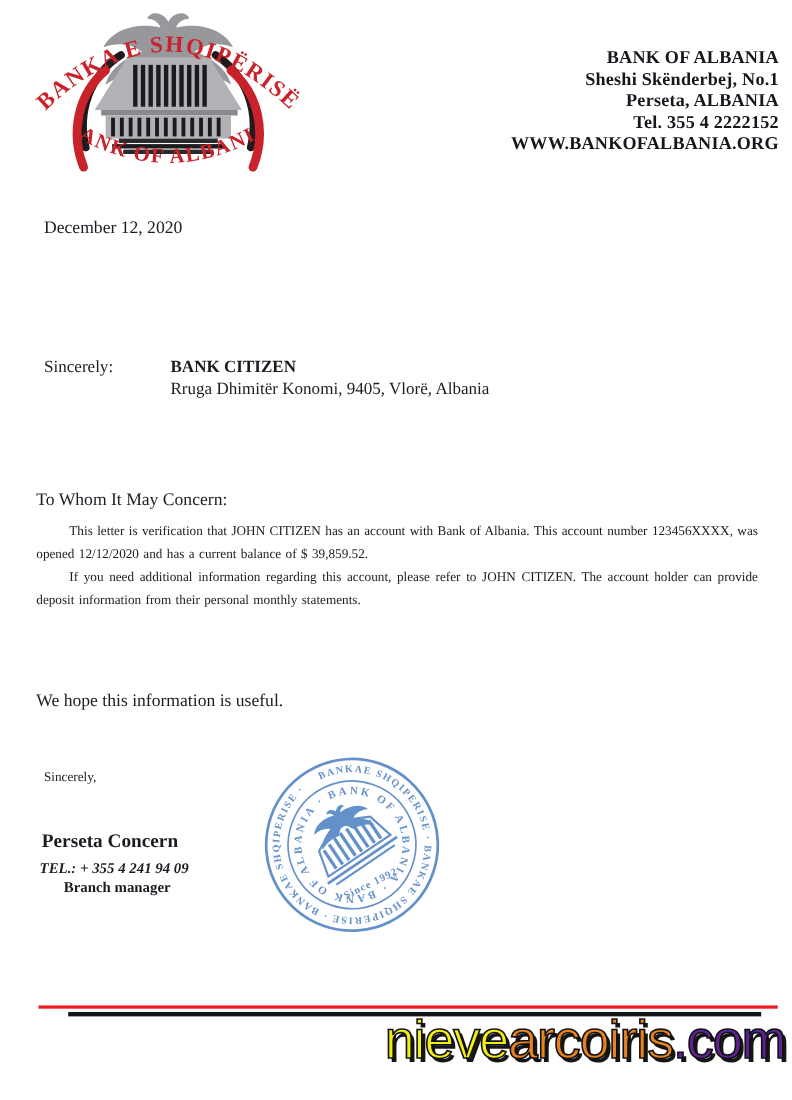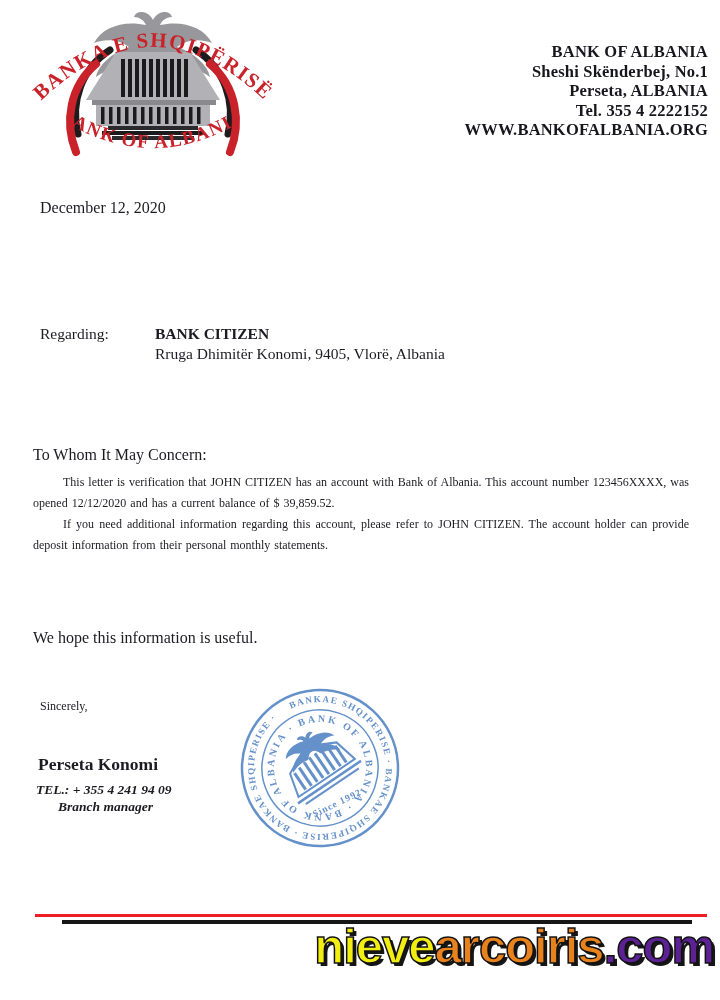--- a/index.html
+++ b/index.html
@@ -21,29 +21,29 @@
   .regarding { position:absolute; left:40px; top:324px; display:flex; font-size:15.5px; line-height:20px; }
   .regarding .label { width:115px; }
   .regarding .name { font-weight:bold; }
   .salutation { position:absolute; left:33px; top:446px; font-size:16px; }
   .paras { position:absolute; left:33px; top:472px; width:656px; }
   .paras p { font-size:12px; line-height:21px; text-align:justify; text-indent:30px; word-spacing:1px; }
   .closing  { position:absolute; left:33px; top:629px; font-size:16px; }
   .sincerely{ position:absolute; left:40px; top:699px; font-size:12px; }
   .sig-name { position:absolute; left:38px; top:754px; font-size:17.5px; font-weight:bold; }
   .sig-tel  { position:absolute; left:36px; top:782px; font-size:13.5px; font-weight:bold; font-style:italic; }
-  .sig-title{ position:absolute; left:58px; top:799px; font-size:13.5px; font-weight:bold; font-style:italic; }
+  .sig-title{ position:absolute; left:58px; top:799px; font-size:13.5px; font-weight:bold; }
   
   .stamp { position:absolute; left:238px; top:686px; transform:rotate(-26deg); opacity:0.85; }
   
   .line-red   { position:absolute; left:35px;  top:914px; width:672px; height:3px; background:#ee1c25; }
   .line-black { position:absolute; left:62px;  top:920px; width:630px; height:4px; background:#161616; }
   .watermark {
     position:absolute; top:918px; right:6px;
-    font-family:"Liberation Sans", sans-serif; font-weight:bold;
+    font-family:"Liberation Sans", sans-serif; font-weight:normal;
     font-size:49px; letter-spacing:-1px; white-space:nowrap;
     -webkit-text-stroke:1.5px #111;
     text-shadow:3px 3px 0 #161616;
   }
   .wm-1 { color:#f3ee12; }
   .wm-2 { color:#e8821d; }
   .wm-3 { color:#5c2193; }
   
   .arc-top    { font-family:"Liberation Serif",serif; font-weight:bold; font-size:21px; letter-spacing:1.5px; fill:#c9222a; }
   .arc-bottom { font-family:"Liberation Serif",serif; font-weight:bold; font-size:19px; letter-spacing:1.5px; fill:#c9222a; }
@@ -126,21 +126,21 @@
     <div>BANK OF ALBANIA</div>
     <div>Sheshi Skënderbej, No.1</div>
     <div>Perseta, ALBANIA</div>
     <div>Tel. 355 4 2222152</div>
     <div>WWW.BANKOFALBANIA.ORG</div>
   </div>
 
   <div class="date">December 12, 2020</div>
 
   <div class="regarding">
-    <div class="label">Regarding:</div>
+    <div class="label">Sincerely:</div>
     <div>
       <div class="name">BANK CITIZEN</div>
       <div>Rruga Dhimitër Konomi, 9405, Vlorë, Albania</div>
     </div>
   </div>
 
   <div class="salutation">To Whom It May Concern:</div>
 
   <div class="paras">
     <p>This letter is verification that JOHN CITIZEN has an account with Bank of Albania. This account number 123456XXXX, was opened 12/12/2020 and has a current balance of $ 39,859.52.</p>
@@ -182,21 +182,21 @@
         <line x1="93" y1="68" x2="93" y2="92"></line>
         <line x1="100" y1="70" x2="100" y2="92"></line>
         <line x1="107" y1="72" x2="107" y2="92"></line>
       </g>
       <line x1="44" y1="99" x2="120" y2="99" stroke-width="2.5"></line>
       <line x1="50" y1="104" x2="114" y2="104" stroke-width="2"></line>
     </g>
     <text class="stamp-center-text" x="82" y="124" text-anchor="middle">Since 1992</text>
   </svg>
 
-  <div class="sig-name">Perseta Konomi</div>
+  <div class="sig-name">Perseta Concern</div>
   <div class="sig-tel">TEL.: + 355 4 241 94 09</div>
   <div class="sig-title">Branch manager</div>
 
   <div class="line-red"></div>
   <div class="line-black"></div>
   <div class="watermark">
     <span class="wm-1">nieve</span><span class="wm-2">arcoiris</span><span class="wm-3">.com</span>
   </div>
 
 </div>

